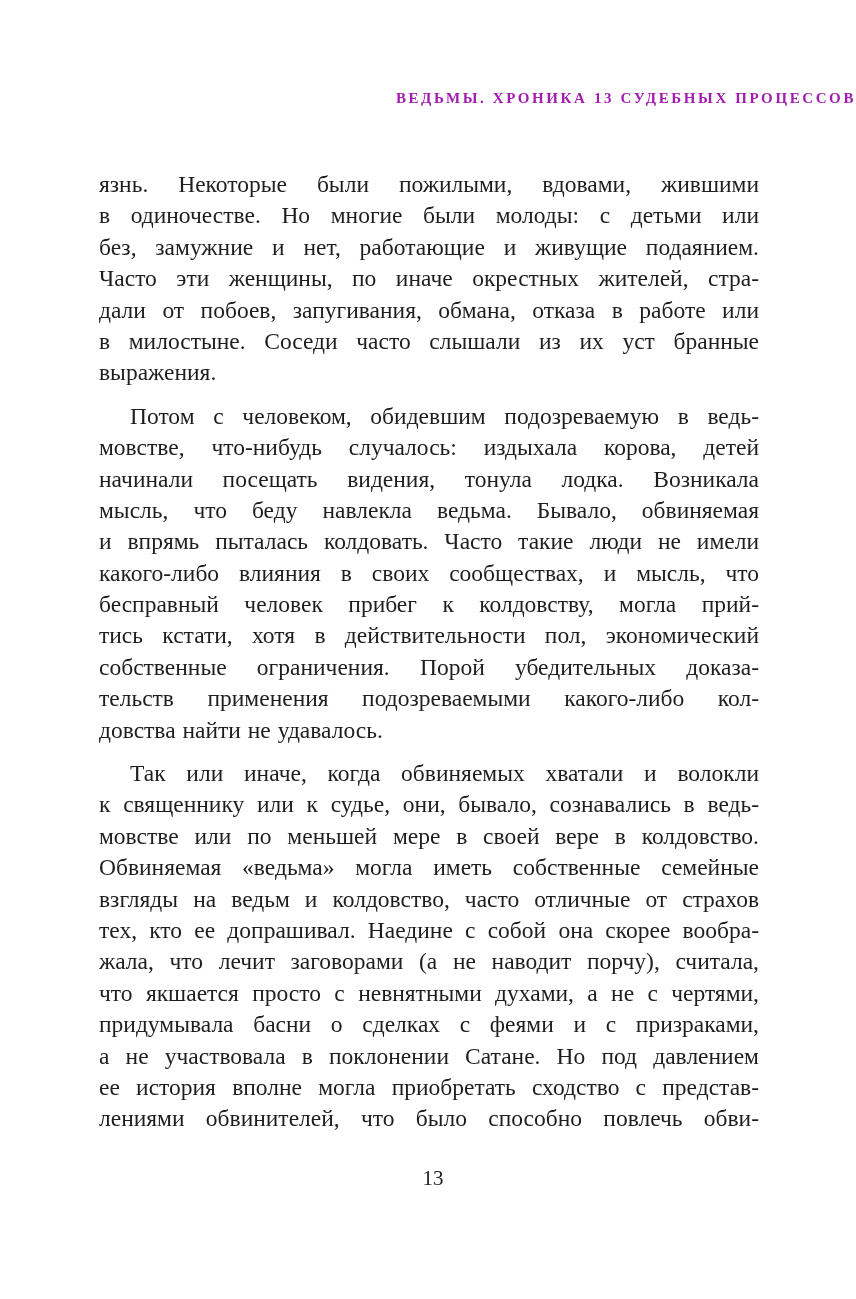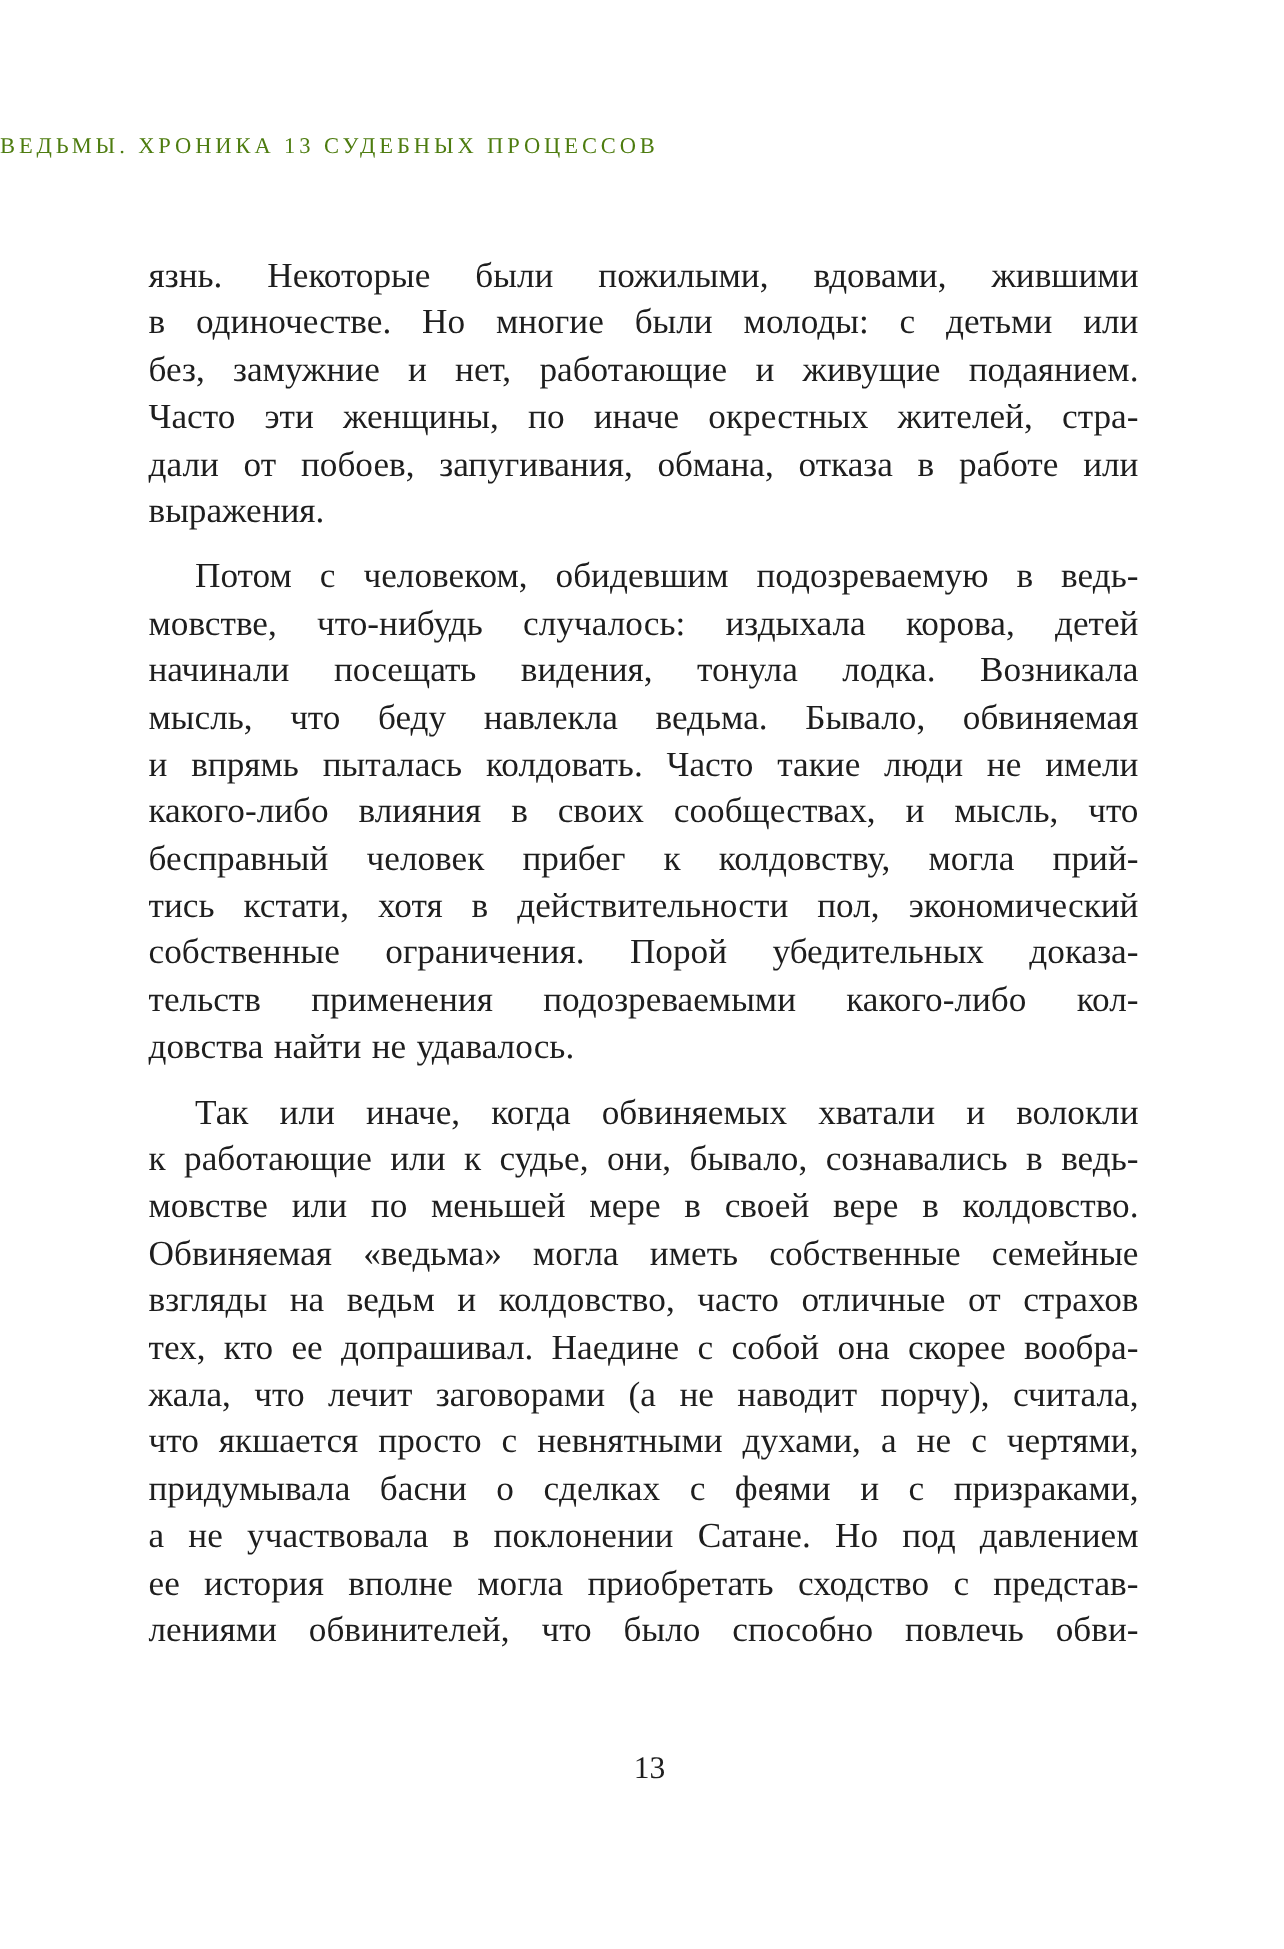--- a/index.html
+++ b/index.html
@@ -14,25 +14,25 @@
     background: #ffffff;
     font-family: "Liberation Serif", "DejaVu Serif", serif;
     color: #212121;
     overflow: hidden;
   }
   .running-header {
     position: absolute;
     top: 90px;
     left: 0;
     width: 100%;
-    text-align: left;
+    text-align: right;
     font-size: 15px;
-    font-weight: 400;
+    font-weight: 700;
     letter-spacing: 2.6px;
-    color: #4d7c0f;
+    color: #a21caf;
   }
   .page-text {
     position: absolute;
     top: 157px;
     left: 87px;
     width: 684px;
     font-size: 23.5px;
     line-height: 31.4px;
     color: #1e1e1e;
   }
@@ -69,38 +69,39 @@
 <div class="page">
   <div class="running-header">ВЕДЬМЫ. ХРОНИКА 13 СУДЕБНЫХ ПРОЦЕССОВ</div>
 
   <div class="page-text">
       <div class="text-paragraph">
         <div class="line">язнь. Некоторые были пожилыми, вдовами, жившими</div>
         <div class="line">в одиночестве. Но многие были молоды: с детьми или</div>
         <div class="line">без, замужние и нет, работающие и живущие подаянием.</div>
         <div class="line">Часто эти женщины, по иначе окрестных жителей, стра-</div>
         <div class="line">дали от побоев, запугивания, обмана, отказа в работе или</div>
+        <div class="line">в милостыне. Соседи часто слышали из их уст бранные</div>
         <div class="line last">выражения.</div>
       </div>
       <div class="text-paragraph">
         <div class="line indent">Потом с человеком, обидевшим подозреваемую в ведь-</div>
         <div class="line">мовстве, что-нибудь случалось: издыхала корова, детей</div>
         <div class="line">начинали посещать видения, тонула лодка. Возникала</div>
         <div class="line">мысль, что беду навлекла ведьма. Бывало, обвиняемая</div>
         <div class="line">и впрямь пыталась колдовать. Часто такие люди не имели</div>
         <div class="line">какого-либо влияния в своих сообществах, и мысль, что</div>
         <div class="line">бесправный человек прибег к колдовству, могла прий-</div>
         <div class="line">тись кстати, хотя в действительности пол, экономический</div>
         <div class="line">собственные ограничения. Порой убедительных доказа-</div>
         <div class="line">тельств применения подозреваемыми какого-либо кол-</div>
         <div class="line last">довства найти не удавалось.</div>
       </div>
       <div class="text-paragraph">
         <div class="line indent">Так или иначе, когда обвиняемых хватали и волокли</div>
-        <div class="line">к работающие или к судье, они, бывало, сознавались в ведь-</div>
+        <div class="line">к священнику или к судье, они, бывало, сознавались в ведь-</div>
         <div class="line">мовстве или по меньшей мере в своей вере в колдовство.</div>
         <div class="line">Обвиняемая «ведьма» могла иметь собственные семейные</div>
         <div class="line">взгляды на ведьм и колдовство, часто отличные от страхов</div>
         <div class="line">тех, кто ее допрашивал. Наедине с собой она скорее вообра-</div>
         <div class="line">жала, что лечит заговорами (а не наводит порчу), считала,</div>
         <div class="line">что якшается просто с невнятными духами, а не с чертями,</div>
         <div class="line">придумывала басни о сделках с феями и с призраками,</div>
         <div class="line">а не участвовала в поклонении Сатане. Но под давлением</div>
         <div class="line">ее история вполне могла приобретать сходство с представ-</div>
         <div class="line">лениями обвинителей, что было способно повлечь обви-</div>

